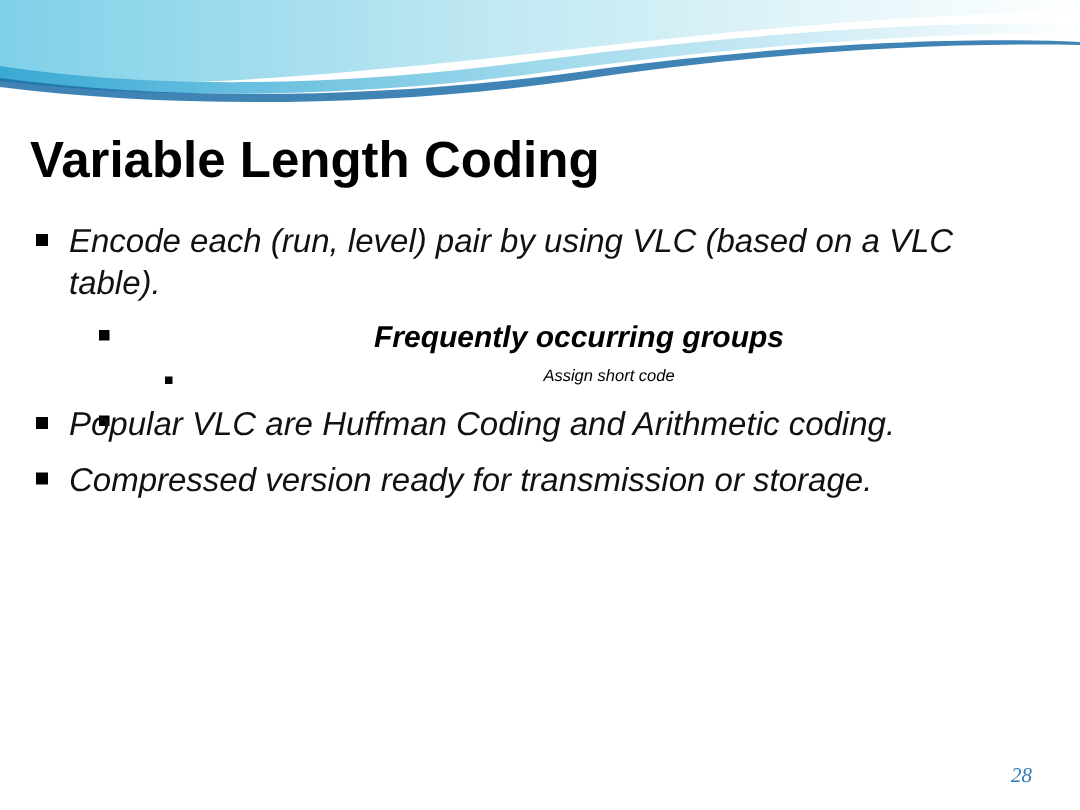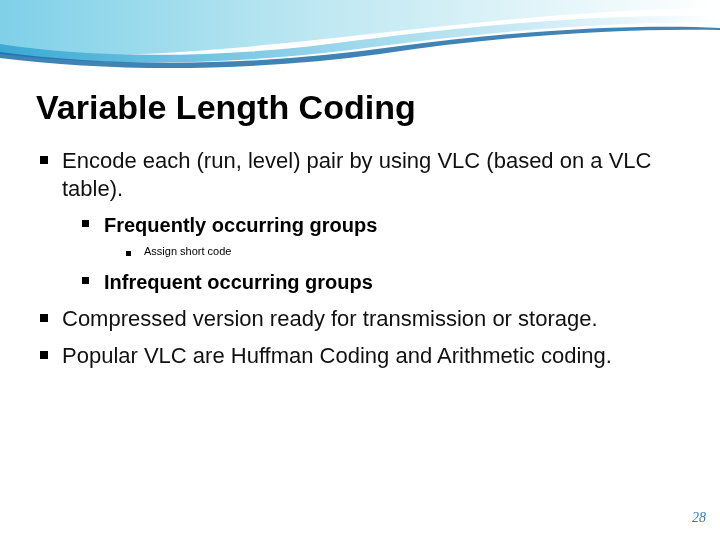--- a/index.html
+++ b/index.html
@@ -15,32 +15,32 @@
     position: absolute;
     top: 0; left: 0;
     width: 720px; height: 80px;
     pointer-events: none;
   }
 
   .slide {
     position: absolute;
     top: 0; left: 0;
     width: 720px; height: 540px;
-    padding: 88px 36px 0 36px;
+    padding: 88px 36px 0 20px;
   }
 
   .title {
     font-size: 34px;
     font-weight: 700;
     color: #000;
     margin-bottom: 20px;
     letter-spacing: 0px;
   }
 
-  ul { list-style: none; }
+  ul { list-style: none; font-style: italic; }
 
   
   .l1 > li {
     position: relative;
     padding-left: 26px;
     font-size: 22px;
     color: #111;
     line-height: 1.25;
     margin-bottom: 10px;
   }
@@ -56,20 +56,21 @@
   .l2 { margin-top: 10px; }
   .l2 > li {
     position: relative;
     padding-left: 24px;
     margin-left: 18px;
     font-size: 20px;
     font-weight: 700;
     color: #000;
     line-height: 1.3;
     margin-bottom: 8px;
+    text-align: center;
   }
   .l2 > li::before {
     content: "";
     position: absolute;
     left: 2px; top: 8px;
     width: 7px; height: 7px;
     background: #000;
   }
 
   
@@ -87,21 +88,21 @@
   .l3 > li::before {
     content: "";
     position: absolute;
     left: 0; top: 7px;
     width: 5px; height: 5px;
     background: #000;
   }
 
   .pagenum {
     position: absolute;
-    right: 14px;
+    right: 32px;
     bottom: 14px;
     font-size: 14px;
     font-style: italic;
     color: #2e7bb6;
     font-family: Georgia, "Times New Roman", serif;
   }
 </style>
 </head>
 <body>
 
@@ -132,26 +133,25 @@
       <ul class="l2">
         <li>
           <span>Frequently occurring groups</span>
           <ul class="l3">
             <li>
               <span>Assign short code</span>
             </li>
           </ul>
         </li>
         <li>
-          <span>Infrequent occurring groups</span>
         </li>
       </ul>
     </li>
     <li>
-      <span>Compressed version ready for transmission or storage.</span>
+      <span>Popular VLC are Huffman Coding and Arithmetic coding.</span>
     </li>
     <li>
-      <span>Popular VLC are Huffman Coding and Arithmetic coding.</span>
+      <span>Compressed version ready for transmission or storage.</span>
     </li>
   </ul>
 </div>
 
 <div class="pagenum">28</div>
 
 </body></html>

